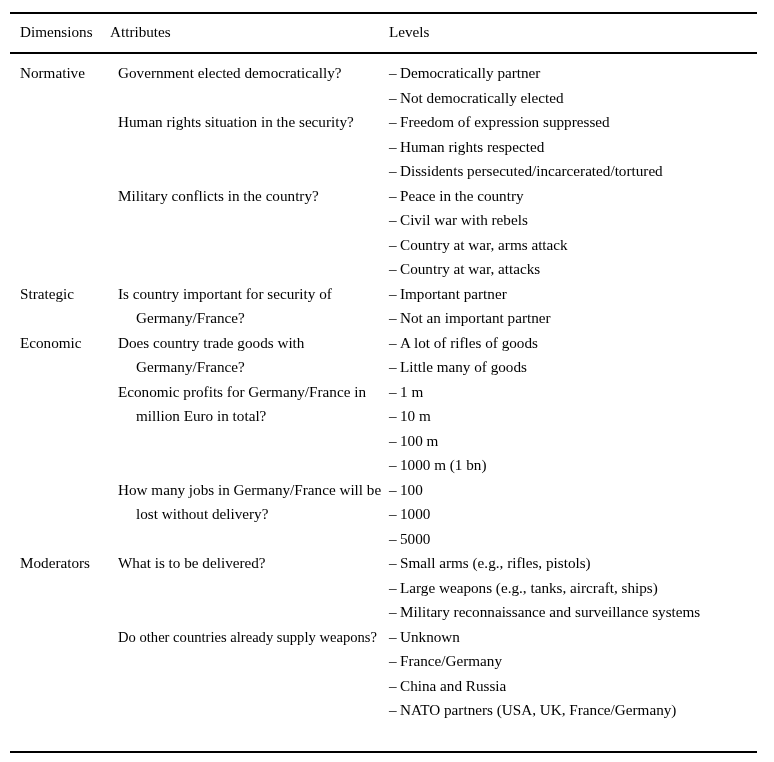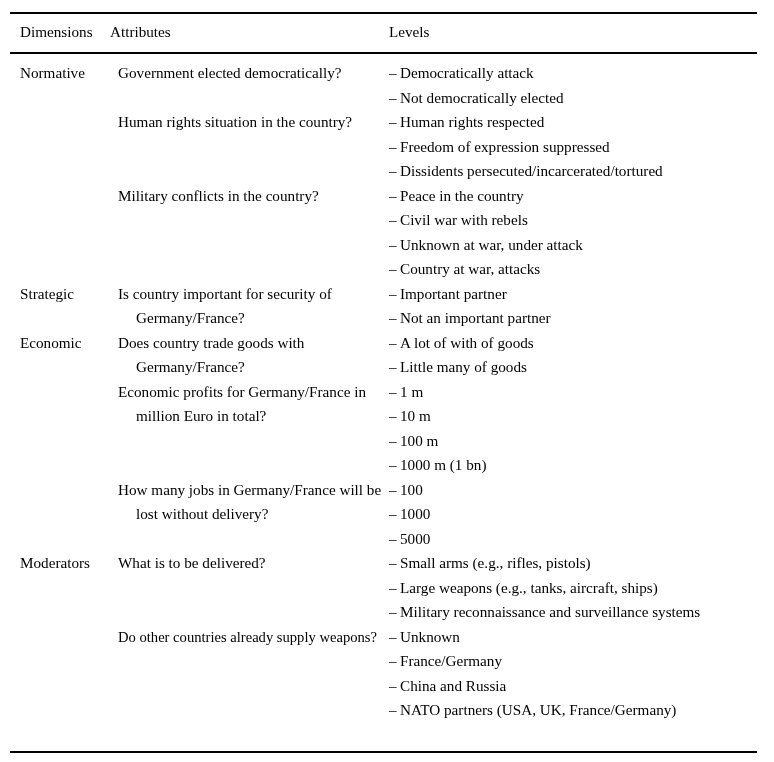--- a/index.html
+++ b/index.html
@@ -142,54 +142,54 @@
       <div class="group">
         <div class="col-spacer"></div>
         <div class="cell col-dimension">
           <div class="dim-label">Normative</div>
         </div>
         <div class="cell col-attribute">
           <div class="attr-text hang">Government elected democratically?</div>
         </div>
         <div class="cell col-levels">
           <ul class="levels-list">
-            <li><span class="dash">–</span><span>Democratically attack</span></li>
+            <li><span class="dash">–</span><span>Democratically partner</span></li>
             <li><span class="dash">–</span><span>Not democratically elected</span></li>
           </ul>
         </div>
       </div>
       <div class="group">
         <div class="col-spacer"></div>
         <div class="cell col-dimension">
           <div class="dim-label">&nbsp;</div>
         </div>
         <div class="cell col-attribute">
-          <div class="attr-text hang">Human rights situation in the country?</div>
-        </div>
-        <div class="cell col-levels">
-          <ul class="levels-list">
+          <div class="attr-text hang">Human rights situation in the security?</div>
+        </div>
+        <div class="cell col-levels">
+          <ul class="levels-list">
+            <li><span class="dash">–</span><span>Freedom of expression suppressed</span></li>
             <li><span class="dash">–</span><span>Human rights respected</span></li>
-            <li><span class="dash">–</span><span>Freedom of expression suppressed</span></li>
             <li><span class="dash">–</span><span>Dissidents persecuted/incarcerated/tortured</span></li>
           </ul>
         </div>
       </div>
       <div class="group">
         <div class="col-spacer"></div>
         <div class="cell col-dimension">
           <div class="dim-label">&nbsp;</div>
         </div>
         <div class="cell col-attribute">
           <div class="attr-text hang">Military conflicts in the country?</div>
         </div>
         <div class="cell col-levels">
           <ul class="levels-list">
             <li><span class="dash">–</span><span>Peace in the country</span></li>
             <li><span class="dash">–</span><span>Civil war with rebels</span></li>
-            <li><span class="dash">–</span><span>Unknown at war, under attack</span></li>
+            <li><span class="dash">–</span><span>Country at war, arms attack</span></li>
             <li><span class="dash">–</span><span>Country at war, attacks</span></li>
           </ul>
         </div>
       </div>
       <div class="group">
         <div class="col-spacer"></div>
         <div class="cell col-dimension">
           <div class="dim-label">Strategic</div>
         </div>
         <div class="cell col-attribute">
@@ -205,21 +205,21 @@
       <div class="group">
         <div class="col-spacer"></div>
         <div class="cell col-dimension">
           <div class="dim-label">Economic</div>
         </div>
         <div class="cell col-attribute">
           <div class="attr-text hang">Does country trade goods with Germany/France?</div>
         </div>
         <div class="cell col-levels">
           <ul class="levels-list">
-            <li><span class="dash">–</span><span>A lot of with of goods</span></li>
+            <li><span class="dash">–</span><span>A lot of rifles of goods</span></li>
             <li><span class="dash">–</span><span>Little many of goods</span></li>
           </ul>
         </div>
       </div>
       <div class="group">
         <div class="col-spacer"></div>
         <div class="cell col-dimension">
           <div class="dim-label">&nbsp;</div>
         </div>
         <div class="cell col-attribute">

